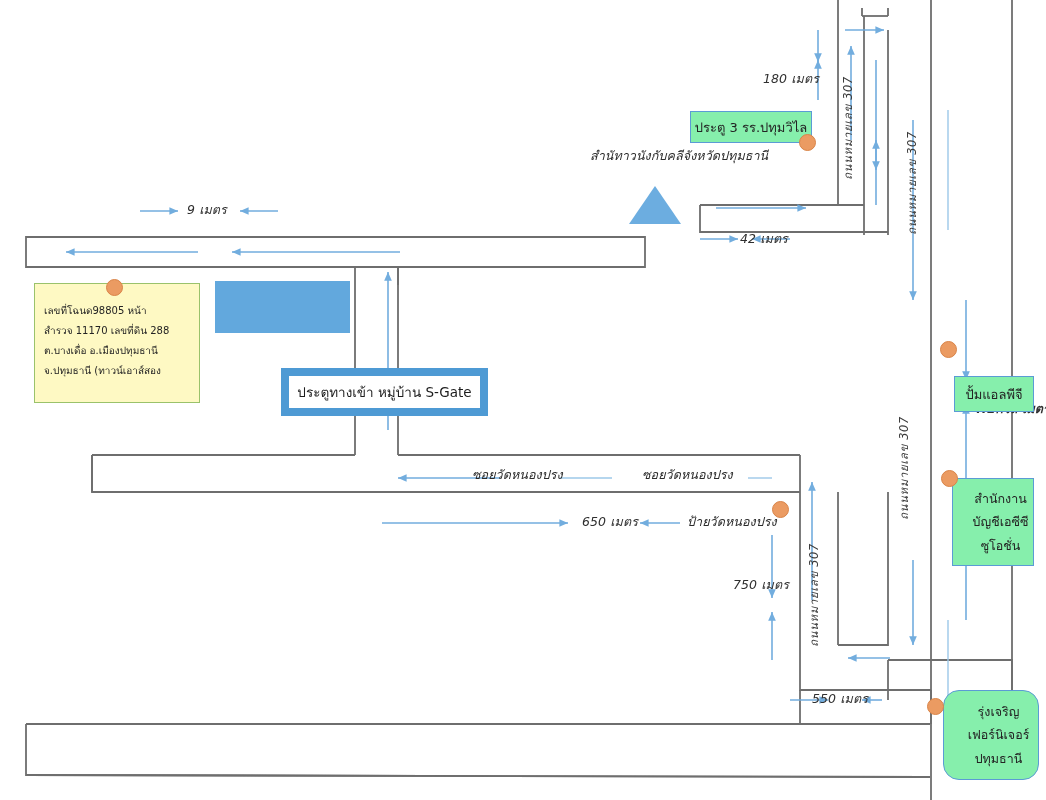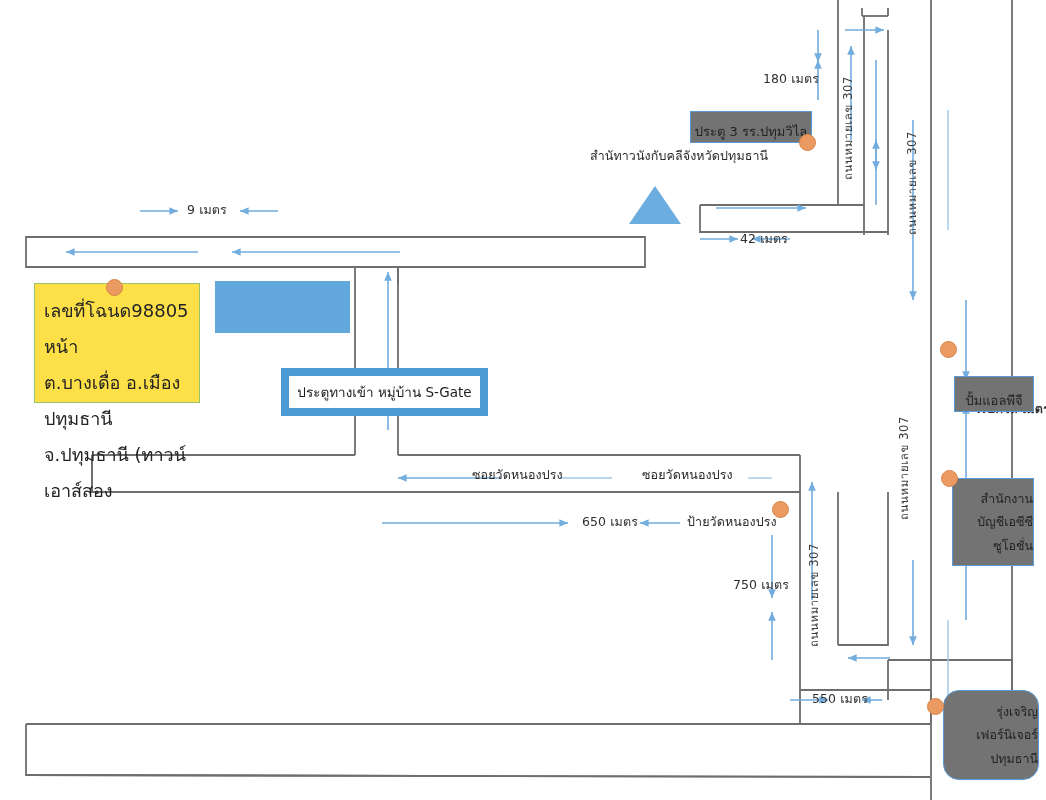--- a/index.html
+++ b/index.html
@@ -12,57 +12,58 @@
   }
   #map-svg{position:absolute;left:0;top:0;width:1046px;height:800px;}
 
   
   .lbl{
     position:absolute;
     color:#2b2b2b;
     white-space:nowrap;
     line-height:1.05;
     letter-spacing:.1px;
+    font-style:italic;
   }
 
   
   .dimtxt{font-size:12.5px;color:#2f2f2f;}
 
   
   .vert{
     writing-mode:vertical-rl;
     transform:rotate(180deg);
     font-size:11.5px;
     color:#3b3b3b;
     letter-spacing:.6px;
   }
 
   
   .box{
     position:absolute;
     border:1.6px solid #5b9bd5;
-    background:#737373;
+    background:#86efac;
     color:#232323;
     display:flex;
-    align-items:flex-end;
+    align-items:center;
     justify-content:center;
     text-align:center;
     font-size:13px;
     box-sizing:border-box;
   }
   .box.multi{flex-direction:column;line-height:1.85;font-size:12.5px;padding-left:15px;}
 
   
   .parcel{
     position:absolute;
     border:1.3px solid #9ac26b;
-    background:#fde047;
-    box-sizing:border-box;
-    padding:9px 8px 6px 9px;
-    font-size:18px;
+    background:#fef9c3;
+    box-sizing:border-box;
+    padding:17px 8px 6px 9px;
+    font-size:10px;
     color:#232323;
     line-height:2.0;
   }
 
   
   .gate{
     position:absolute;
     background:#4e9ad4;
     padding:8px;
     box-sizing:border-box;
@@ -203,20 +204,21 @@
   <div class="lbl" style="left:642px;top:468px;font-size:12.5px;">ซอยวัดหนองปรง</div>
   <div class="lbl" style="left:687px;top:515px;font-size:12.5px;">ป้ายวัดหนองปรง</div>
 
   <div class="lbl vert" style="left:842px;top:60px;height:120px;">ถนนหมายเลข 307</div>
   <div class="lbl vert" style="left:906px;top:115px;height:120px;">ถนนหมายเลข 307</div>
   <div class="lbl vert" style="left:898px;top:400px;height:120px;">ถนนหมายเลข 307</div>
   <div class="lbl vert" style="left:808px;top:527px;height:120px;">ถนนหมายเลข 307</div>
 
   <div class="parcel" style="left:34px;top:283px;width:166px;height:120px;">
     <div>เลขที่โฉนด98805 หน้า</div>
+    <div>สำรวจ 11170 เลขที่ดิน 288</div>
     <div>ต.บางเดื่อ อ.เมืองปทุมธานี</div>
     <div>จ.ปทุมธานี (ทาวน์เอาส์สอง</div>
   </div>
 
   <div class="plot" style="left:215px;top:281px;width:135px;height:52px;"></div>
 
   <div class="gate" style="left:281px;top:368px;width:207px;height:48px;">
     <div class="gate-inner">ประตูทางเข้า หมู่บ้าน S-Gate</div>
   </div>
 

